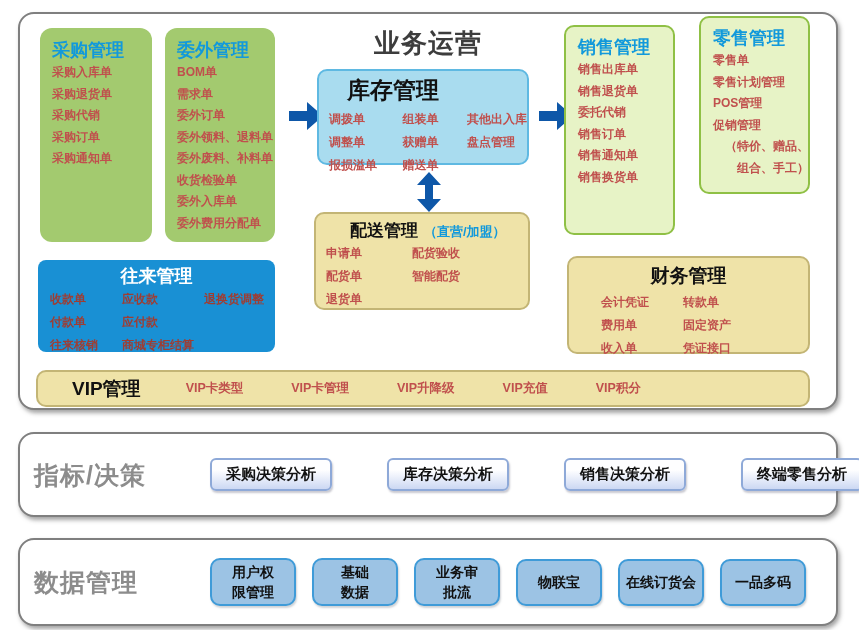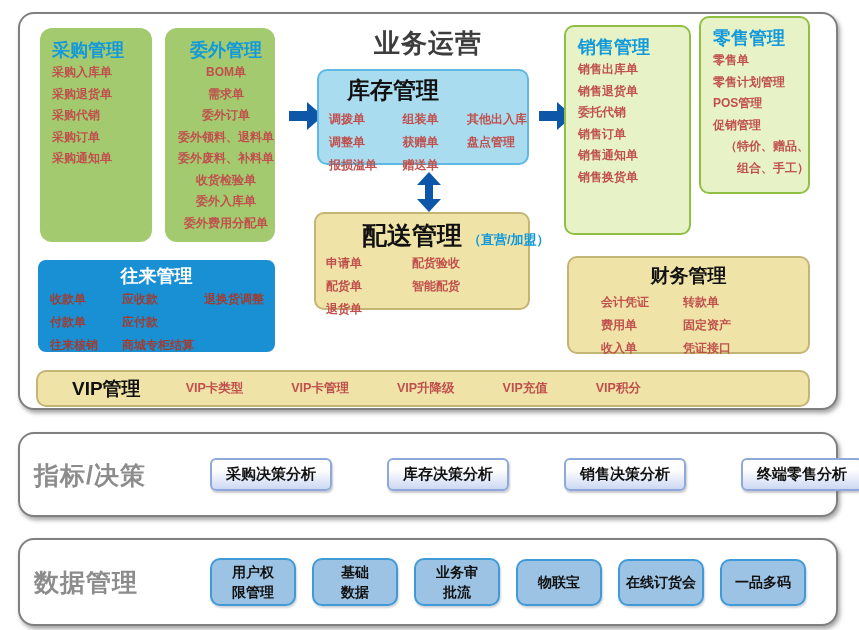--- a/index.html
+++ b/index.html
@@ -19,25 +19,25 @@
   .module { position:absolute; border-radius:10px; }
   .m-title { font-weight:bold; font-size:18px; white-space:nowrap; }
   .blue-title { color:#1299db; }
   .black-title { color:#111111; }
   .white-title { color:#ffffff; }
   .item { color:#c0504d; font-weight:bold; font-size:12px; line-height:21.5px; white-space:nowrap; }
 
   
   .green-box { background:#a3ca6f; border-radius:12px; padding:10px 0 0 12px; }
   #purchase-box { left:20px; top:14px; width:112px; height:214px; }
-  #outsource-box { left:145px; top:14px; width:110px; height:214px;text-align:center; }
+  #outsource-box { left:145px; top:14px; width:110px; height:214px; }
 
   
   .pale-box { background:#e7f3c6; border:2px solid #8fc045; border-radius:10px; padding:8px 0 0 12px; }
-  #sales-box { left:544px; top:11px; width:127px; height:210px; }
+  #sales-box { left:544px; top:11px; width:111px; height:210px; }
   #retail-box { left:679px; top:2px; width:111px; height:178px; }
 
   
   #ops-title { position:absolute; left:0; top:12px; width:100%; text-align:center;
     font-size:26px; font-weight:bold; color:#3d3d3d; letter-spacing:1px; }
 
   
   #inventory-box { left:297px; top:55px; width:212px; height:96px;
     background:#a9dcef; border:2px solid #5fb9e2; }
   #inventory-box .m-title { padding:4px 0 2px 28px; font-size:23px; }
@@ -150,21 +150,21 @@
     <svg class="h-arrow" id="arrow-inv-sales" viewBox="0 0 34 28">
       <path d="M0,9 L18,9 L18,0 L34,14 L18,28 L18,19 L0,19 Z" fill="#0e57a8"></path>
     </svg>
 
     <svg class="v-arrow" viewBox="0 0 24 40">
       <path d="M12,0 L24,13 L16,13 L16,27 L24,27 L12,40 L0,27 L8,27 L8,13 L0,13 Z" fill="#0e57a8"></path>
     </svg>
 
     <div class="module" id="delivery-box">
       <div class="title-row">
-        <div class="m-title black-title" style="font-size:25px;margin-left:12px;">配送管理</div>
+        <div class="m-title black-title" style="font-size:17px;">配送管理</div>
         <div class="sub-title">（直营/加盟）</div>
       </div>
       <div class="cols">
         <div class="col" style="width:86px;">
           <div class="item">申请单</div>
           <div class="item">配货单</div>
           <div class="item">退货单</div>
         </div>
         <div class="col">
           <div class="item">配货验收</div>

